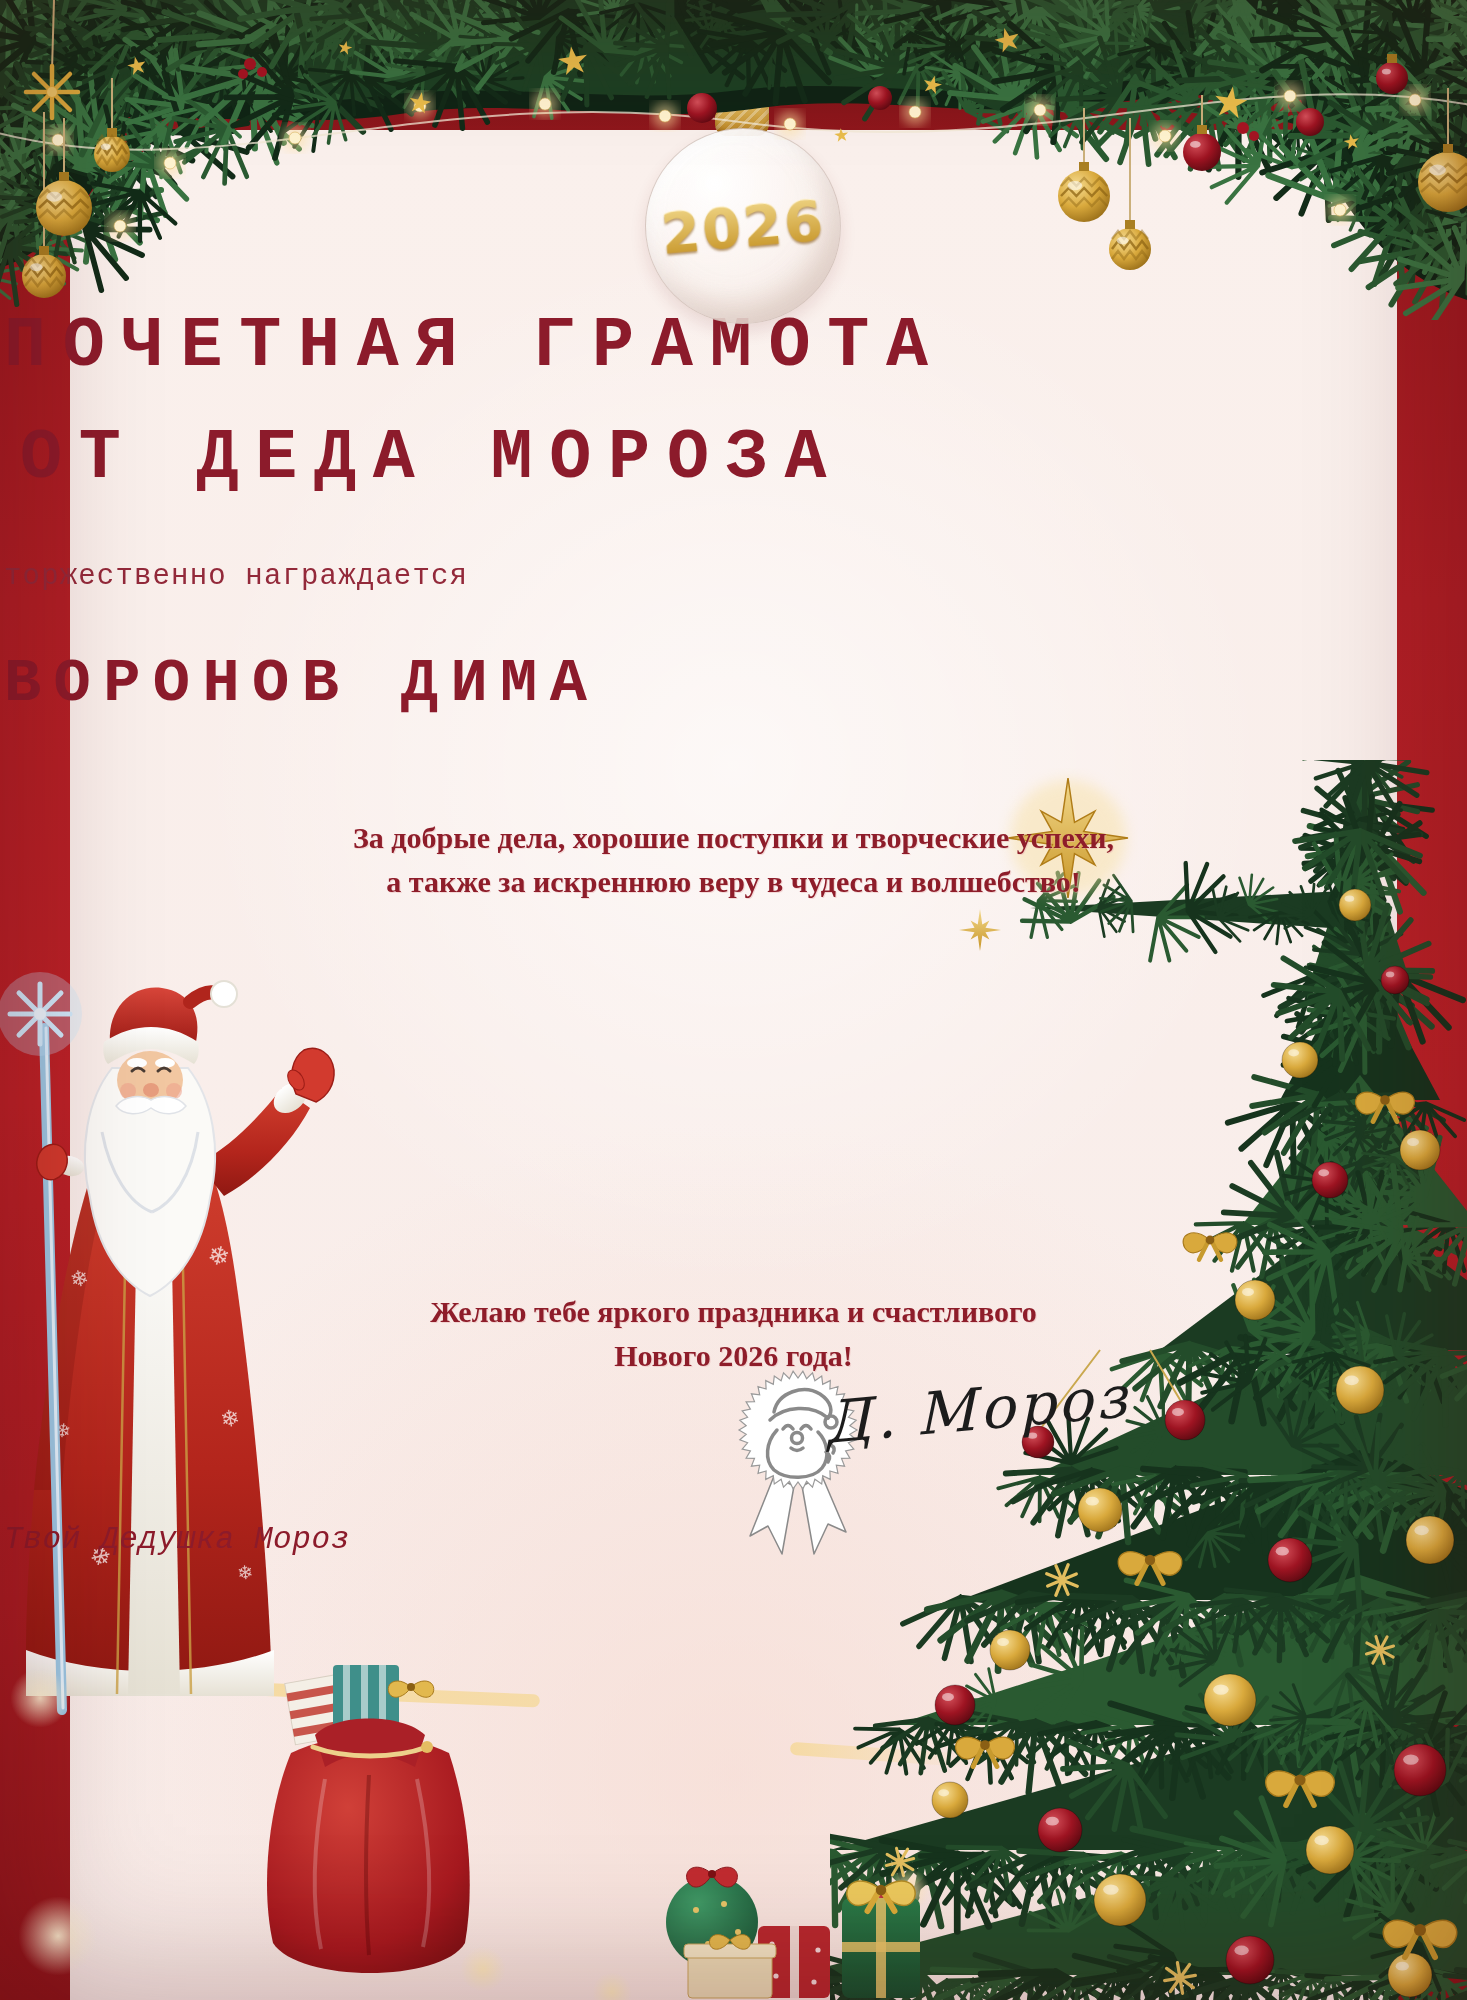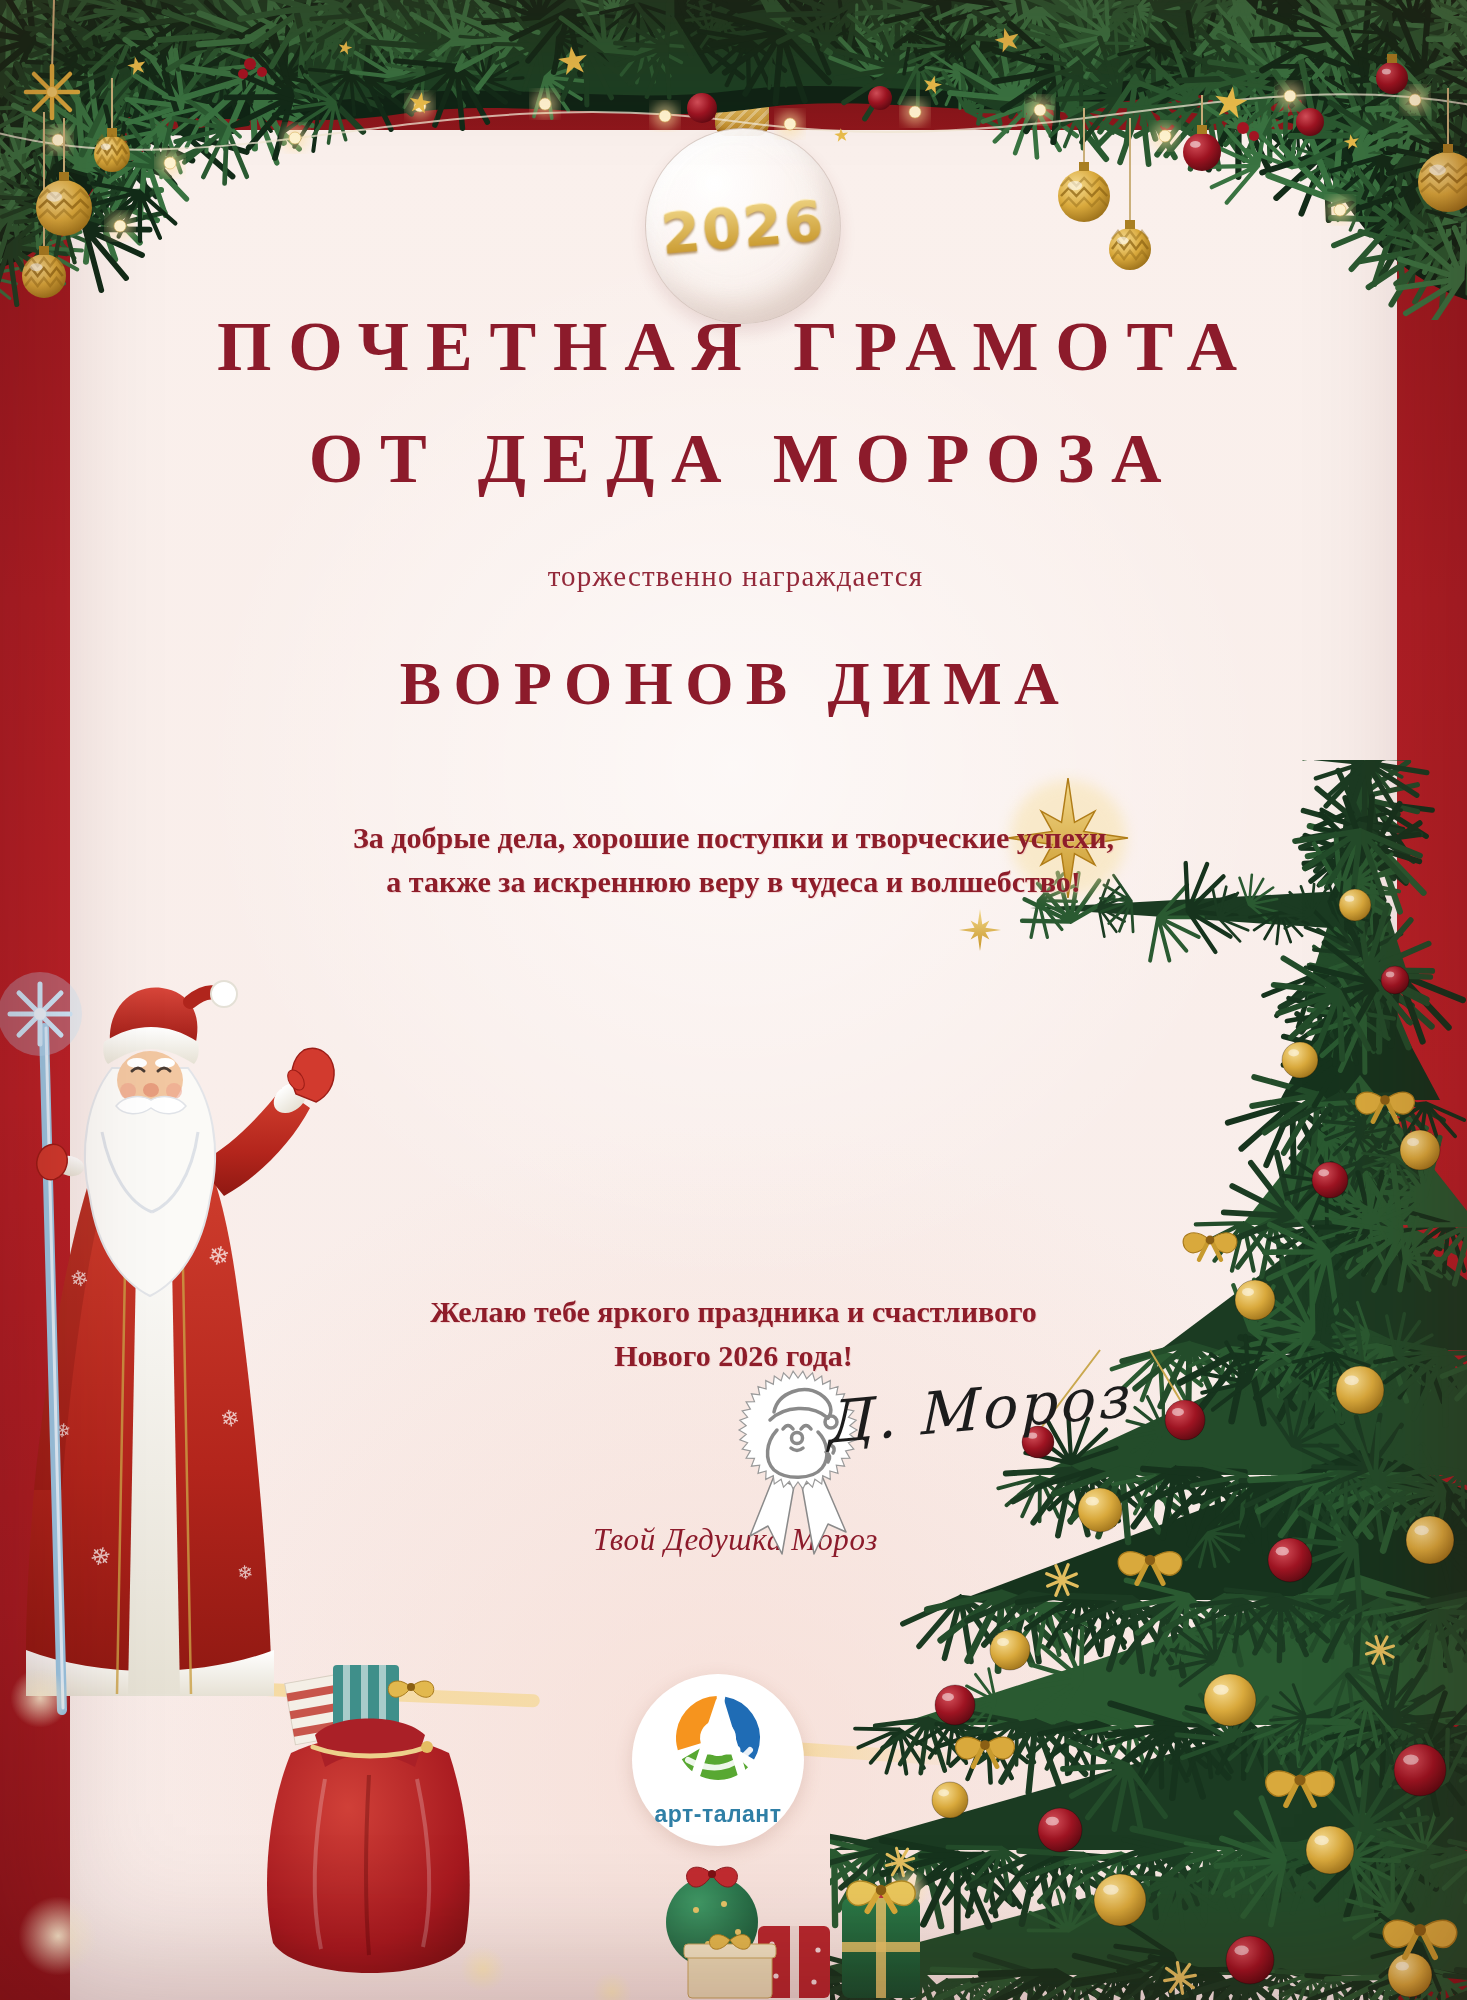--- a/index.html
+++ b/index.html
@@ -7,21 +7,21 @@
   .page{position:relative;width:1467px;height:2000px;overflow:hidden;
     background:linear-gradient(180deg,#6f1114 0%,#9a191f 9%,#b01f26 30%,#bc2228 55%,#a91d23 80%,#8e161b 100%);
     font-family:"Liberation Serif","DejaVu Serif",serif;}
   .panel{position:absolute;left:70px;right:70px;top:130px;bottom:0;
     background:
       radial-gradient(58% 40% at 50% 34%, rgba(255,255,255,.6), rgba(255,255,255,0) 70%),
       radial-gradient(75% 50% at 50% 88%, rgba(246,215,205,.55), rgba(246,215,205,0) 70%),
       linear-gradient(#faf0ec,#f8ece9);
     clip-path:polygon(0 95px,95px 0,calc(100% - 95px) 0,100% 95px,100% 100%,0 100%);}
   .abs{position:absolute;}
-  .ctr{left:4px;right:0;text-align:center;}
+  .ctr{left:4px;right:0;font-family:Liberation Mono, monospace;}
   .title{color:#8c1b2b;font-weight:bold;font-size:70px;letter-spacing:.24em;line-height:1;}
   .title1{top:312px;}
   .title2{top:424px;margin-left:16px;}
   .subtitle{top:560px;color:#93293a;font-size:29px;letter-spacing:.04em;}
   .recipient{top:648px;color:#8c1b2b;font-weight:bold;font-size:62px;letter-spacing:.2em;}
   .para{left:90px;right:90px;text-align:center;color:#8e1d2a;font-weight:bold;
         font-size:30px;line-height:44px;white-space:pre-line;z-index:3;
         text-shadow:1px 1px 0 rgba(232,178,178,.45);}
   .p1{top:816px;} .p2{top:930px;} .p3{top:1158px;} .p4{top:1290px;}
   .signature{left:828px;top:1372px;width:380px;color:#1c1c1c;z-index:6;
@@ -675,32 +675,20 @@
       <rect x="246" y="58" width="10" height="100" fill="#e7c468" opacity=".85"></rect>
       <rect x="212" y="102" width="78" height="10" fill="#e7c468" opacity=".85"></rect>
       <g transform="translate(251 50) scale(1.5)">
         <path d="M0,0 C-14,-12 -26,-4 -22,6 C-18,14 -6,10 0,0 C6,10 18,14 22,6 C26,-4 14,-12 0,0 Z" fill="#ecc95d" stroke="#b08a24"></path>
         <path d="M-2,2 L-9,14 M2,2 L9,14" stroke="#d9ab38" stroke-width="4" stroke-linecap="round"></path>
         <circle r="3.5" fill="#8a5f14"></circle>
       </g>
     </g>
   </svg>
 
-  <div class="abs logo">
-    <svg style="left:34px;top:12px;" width="104" height="104" viewBox="0 0 104 104">
-      <g transform="rotate(-80 52 52)">
-        <circle cx="52" cy="52" r="30" fill="none" stroke="#1f6cb5" stroke-width="24" stroke-dasharray="58 130.5"></circle>
-        <circle cx="52" cy="52" r="30" fill="none" stroke="#58a832" stroke-width="24" stroke-dasharray="55 133.5" stroke-dashoffset="-65"></circle>
-        <circle cx="52" cy="52" r="30" fill="none" stroke="#f6941e" stroke-width="24" stroke-dasharray="55 133.5" stroke-dashoffset="-127"></circle>
-      </g>
-      <path d="M54,16 L30,88 M54,16 L76,88 M38,64 L70,64" stroke="#ffffff" stroke-width="9" stroke-linecap="round" fill="none"></path>
-      <path d="M22,74 C44,86 66,84 84,64" stroke="#ffffff" stroke-width="6" stroke-linecap="round" fill="none" opacity=".9"></path>
-    </svg>
-    <div class="logo-text">арт-талант</div>
-  </div>
 
   <svg class="z5" style="left:680px;top:1368px;" width="236" height="195" viewBox="0 0 236 195">
     <g fill="#ffffff" stroke="#8a8a8a" stroke-width="1.5" stroke-linejoin="round">
       <path d="M94,108 L70,168 L88,158 L102,186 L114,118 Z"></path>
       <path d="M142,108 L166,164 L148,156 L134,186 L122,118 Z"></path>
     </g>
     <polygon fill="#ffffff" stroke="#9a9a9a" stroke-width="1.2" points="177.0,62.0 169.8,66.3 176.2,71.7 168.4,74.8 173.8,81.2 165.6,82.9 169.9,90.1 161.5,90.4 164.6,98.2 156.3,97.2 158.0,105.4 149.9,103.0 150.3,111.4 142.7,107.7 141.7,116.0 134.9,111.2 132.5,119.2 126.6,113.3 122.9,120.8 118.0,114.0 113.1,120.8 109.4,113.3 103.5,119.2 101.1,111.2 94.3,116.0 93.3,107.7 85.7,111.4 86.1,103.0 78.0,105.4 79.7,97.2 71.4,98.2 74.5,90.4 66.1,90.1 70.4,82.9 62.2,81.2 67.6,74.8 59.8,71.7 66.2,66.3 59.0,62.0 66.2,57.7 59.8,52.3 67.6,49.2 62.2,42.8 70.4,41.1 66.1,33.9 74.5,33.6 71.4,25.8 79.7,26.8 78.0,18.6 86.1,21.0 85.7,12.6 93.3,16.3 94.3,8.0 101.1,12.8 103.5,4.8 109.4,10.7 113.1,3.2 118.0,10.0 122.9,3.2 126.6,10.7 132.5,4.8 134.9,12.8 141.7,8.0 142.7,16.3 150.3,12.6 149.9,21.0 158.0,18.6 156.3,26.8 164.6,25.8 161.5,33.6 169.9,33.9 165.6,41.1 173.8,42.8 168.4,49.2 176.2,52.3 169.8,57.7"></polygon>
     <g fill="none" stroke="#8a8a8a" stroke-width="3.5" stroke-linecap="round">
       <path d="M94,44 C98,24 124,16 140,26 C152,34 153,44 148,50"></path>
       <path d="M90,52 C104,38 132,36 148,50"></path>

